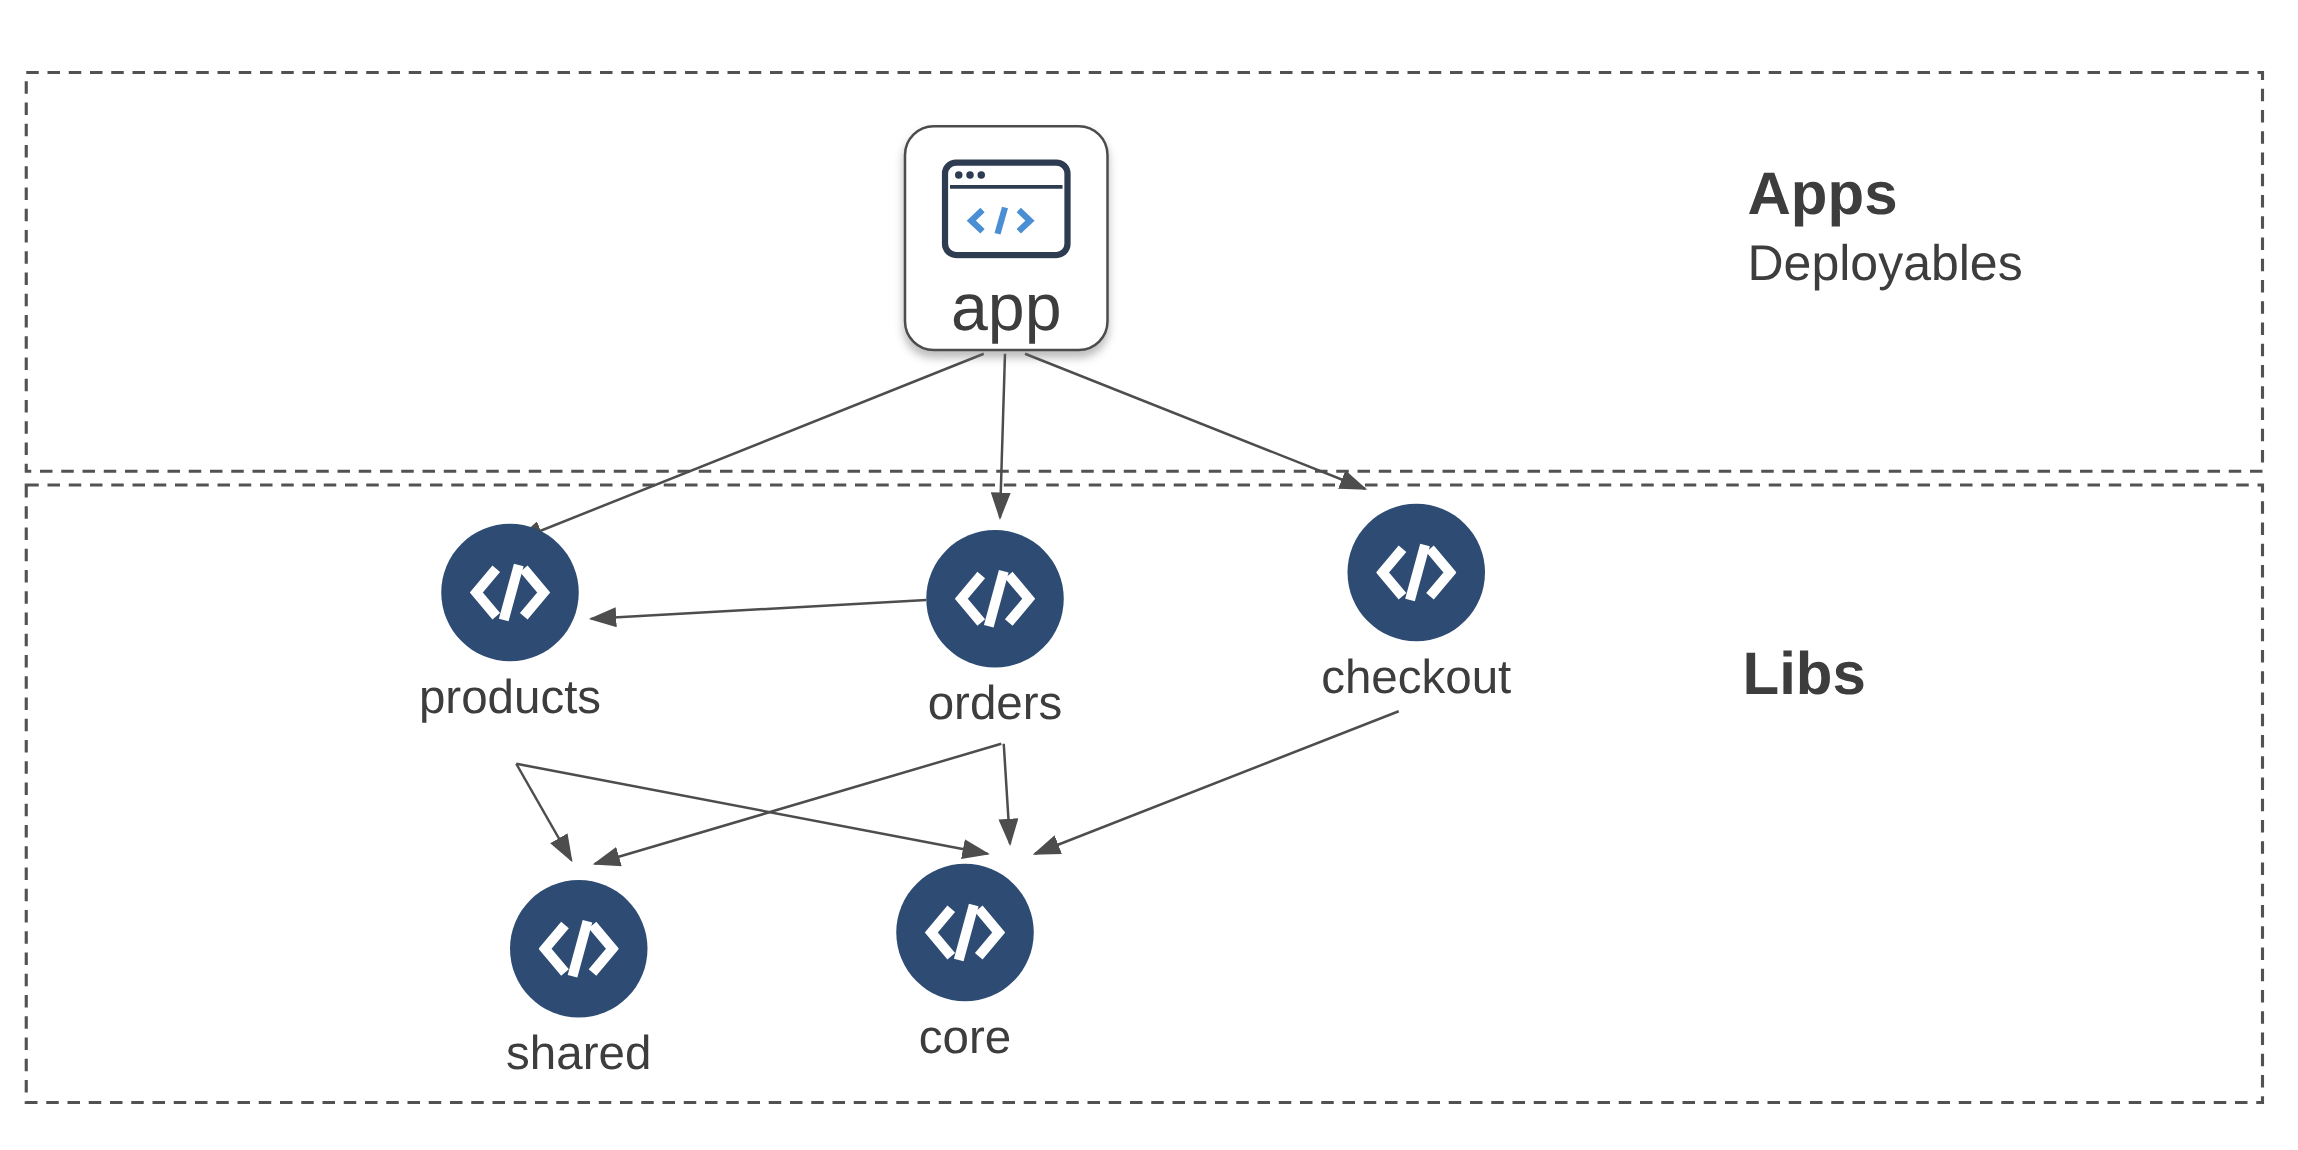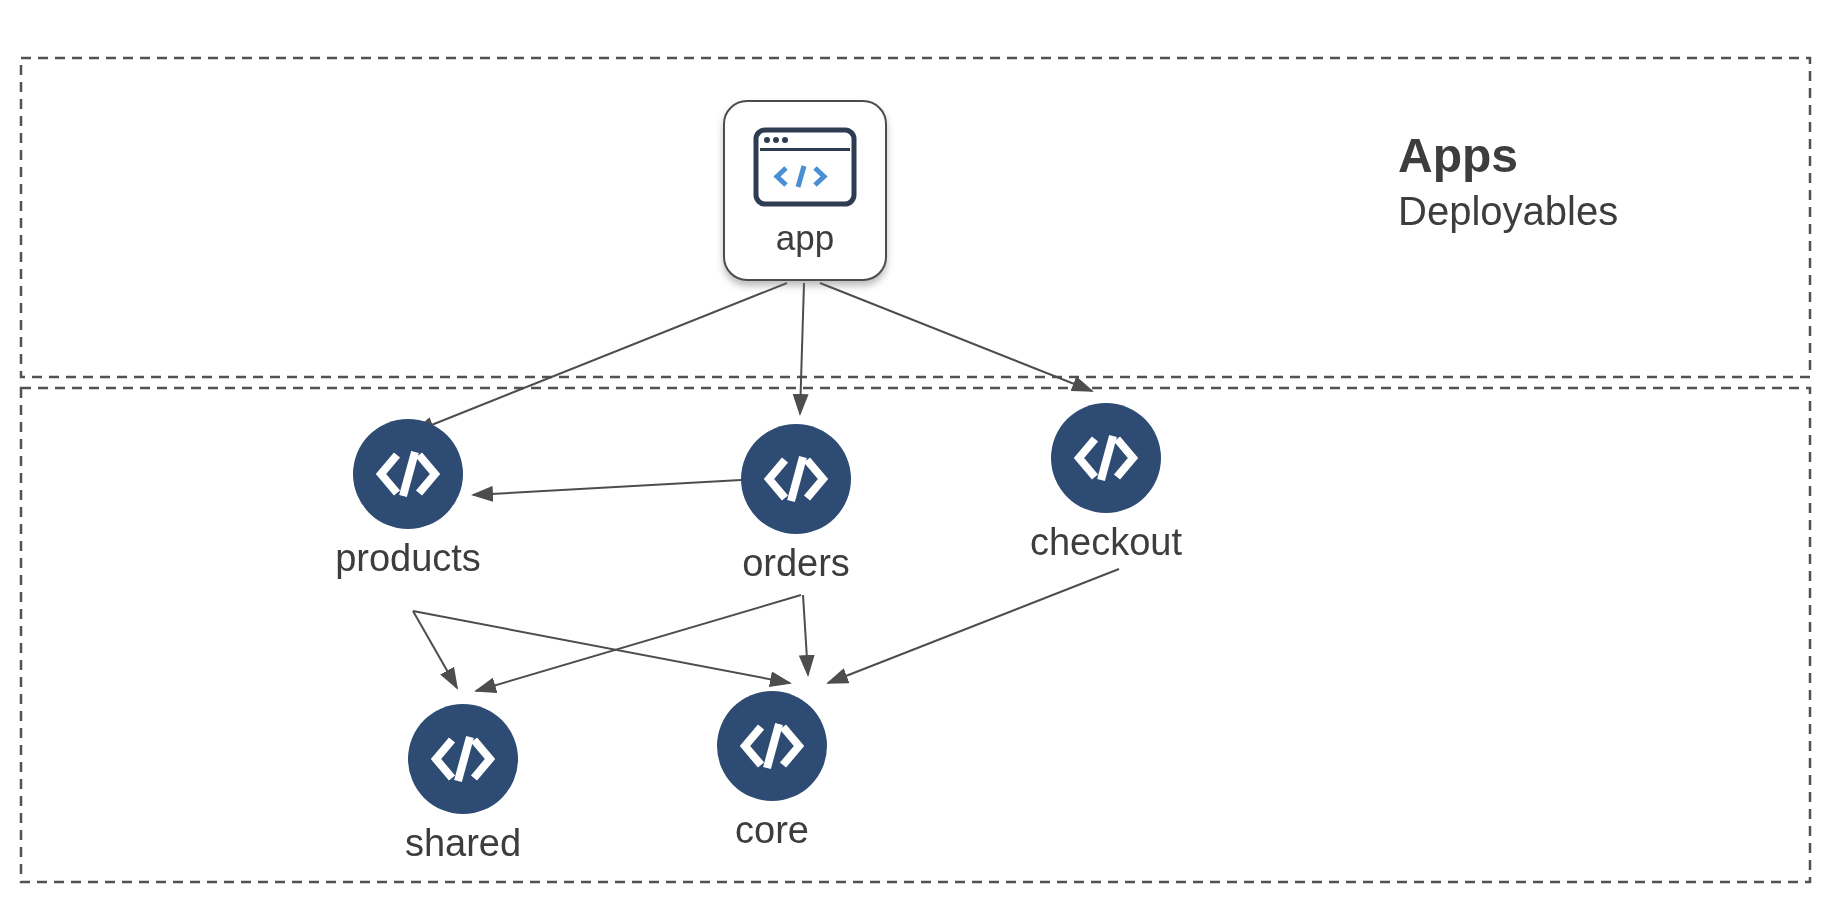--- a/index.html
+++ b/index.html
@@ -35,40 +35,40 @@
   .app-card {
     width: 100%; height: 100%;
     box-sizing: border-box;
     background: #ffffff;
     border: 2.5px solid #4c4c4c;
     border-radius: 24px;
     box-shadow: 0 5px 7px rgba(110,110,110,0.45);
     display: flex; flex-direction: column; align-items: center;
   }
   .browser-icon { margin-top: 25px; display: block; }
-  .app-label { font-size: 35px; margin-top: 13px; line-height: 1; }
+  .app-label { font-size: 53px; margin-top: 13px; line-height: 1; }
 
   
   .lib-node {
     position: absolute;
     width: 220px;
     display: flex; flex-direction: column; align-items: center;
     z-index: 3;
   }
   .lib-circle {
     width: 110px; height: 110px;
     border-radius: 50%;
     background: var(--navy, #2d4b73);
     display: flex; align-items: center; justify-content: center;
   }
   .lib-label { font-size: 38px; margin-top: 10px; line-height: 1; }
 
   .node-products { left: 298px; top: 419px; }
   .node-orders   { left: 686px; top: 424px; }
-  .node-checkout { left: 996px; top: 403px; }
+  .node-checkout { left: 1023px; top: 403px; }
   .node-shared   { left: 353px; top: 704px; }
   .node-core     { left: 662px; top: 691px; }
 </style>
 </head>
 <body>
 
 <div class="stage">
 
   <svg id="edge-layer" width="1838" height="920" viewBox="0 0 1838 920">
     <defs>
@@ -91,20 +91,21 @@
         <line x1="803" y1="595" x2="808" y2="675" marker-end="url(#arrowhead)"></line>
         <line x1="1119" y1="569" x2="828" y2="683" marker-end="url(#arrowhead)"></line>
       </g>
   </svg>
 
   <div class="section-label apps-label">
     <div class="section-title">Apps</div>
     <div class="section-subtitle">Deployables</div>
   </div>
   <div class="section-label libs-label">
+    <div class="section-title">Libs</div>
   </div>
 
   <div class="app-node">
     <div class="app-card">
       <svg class="browser-icon" width="104" height="80" viewBox="0 0 104 80">
         <rect x="3" y="3" width="98" height="74" rx="9" fill="#ffffff" stroke="#2e3c52" stroke-width="5"></rect>
         <circle cx="14" cy="13" r="3" fill="#2e3c52"></circle>
         <circle cx="23" cy="13" r="3" fill="#2e3c52"></circle>
         <circle cx="32" cy="13" r="3" fill="#2e3c52"></circle>
         <line x1="7" y1="22.5" x2="97" y2="22.5" stroke="#2e3c52" stroke-width="3"></line>

